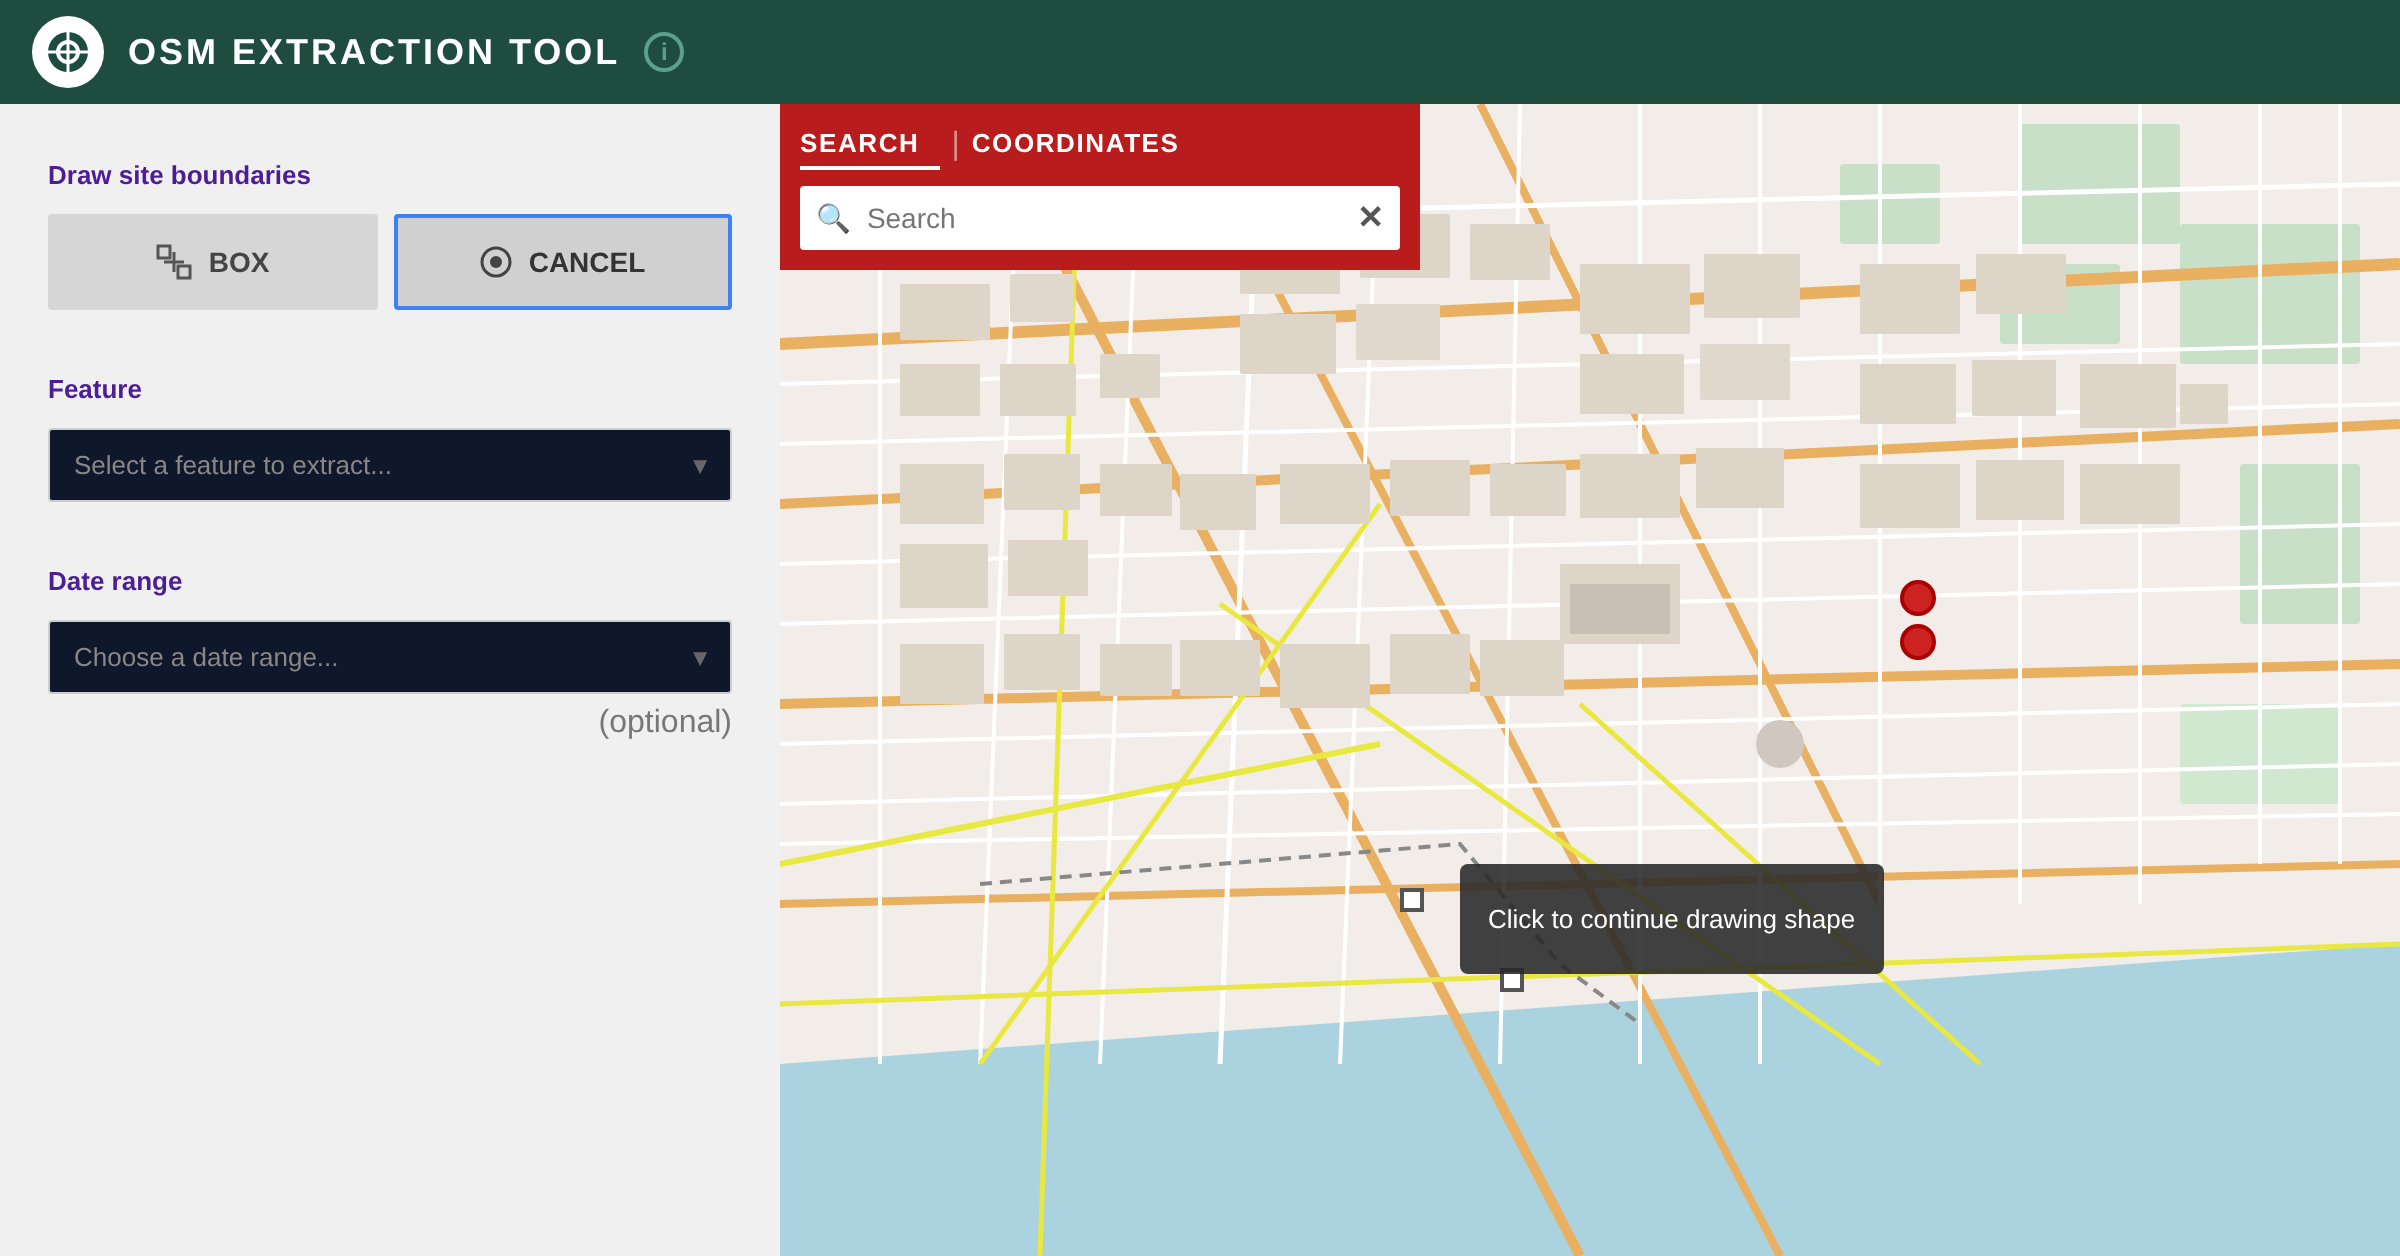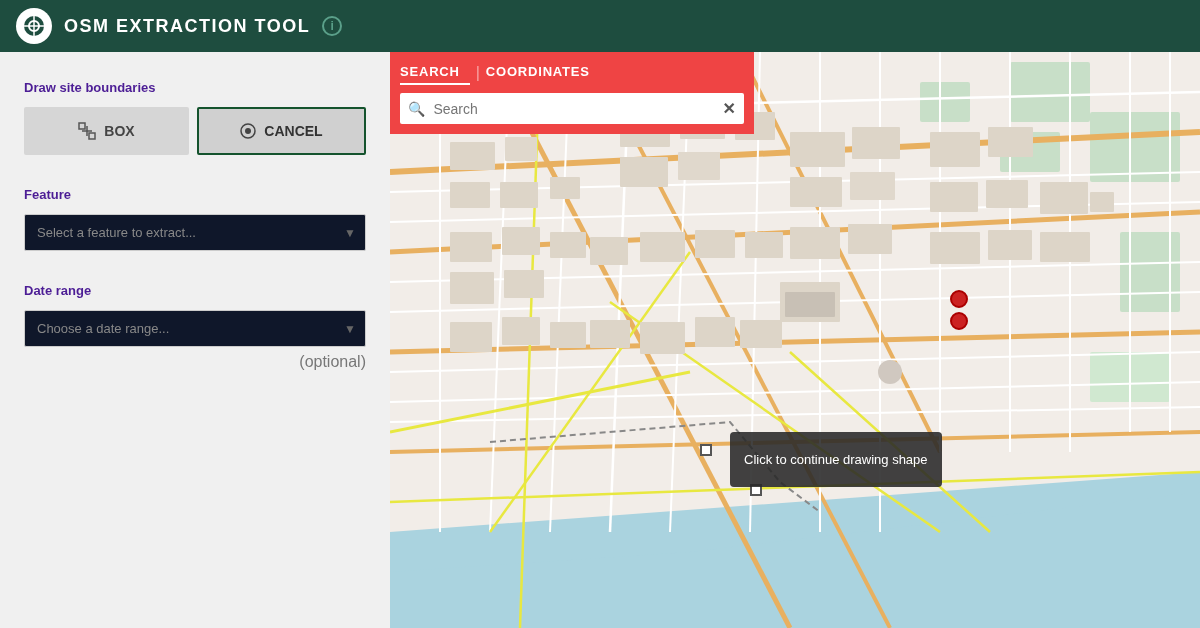--- a/index.html
+++ b/index.html
@@ -99,21 +99,21 @@
       display: flex;
       align-items: center;
       justify-content: center;
       gap: 8px;
       border-radius: 2px;
     }
 
     .btn-cancel {
       flex: 1;
       background: #d0d0d0;
-      border: 2px solid #14532d;
+      border: 2px solid #3b82f6;
       padding: 14px 0;
       font-size: 14px;
       font-weight: 700;
       color: #333;
       cursor: pointer;
       display: flex;
       align-items: center;
       justify-content: center;
       gap: 8px;
       border-radius: 2px;
@@ -169,24 +169,24 @@
     .map-svg {
       width: 100%;
       height: 100%;
     }
 
     
     .search-overlay {
       position: absolute;
       top: 0;
       left: 0;
-      background: #ef4444;
+      background: #b91c1c;
       padding: 8px 10px 10px 10px;
       z-index: 10;
-      width: 364px;
+      width: 320px;
     }
 
     .search-tabs {
       display: flex;
       gap: 0;
       margin-bottom: 8px;
     }
     .search-tab {
       color: white;
       font-size: 13px;

